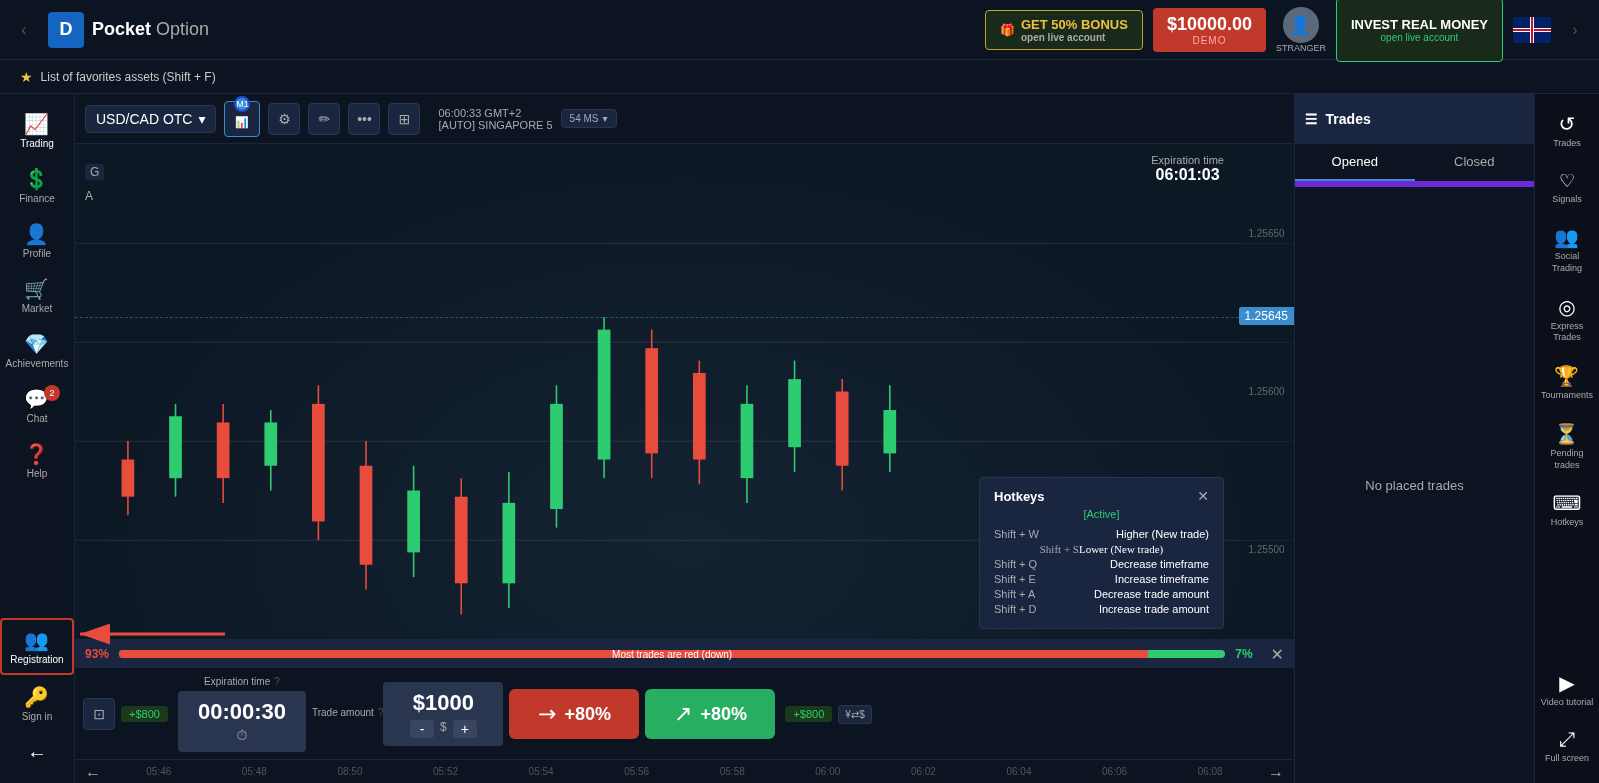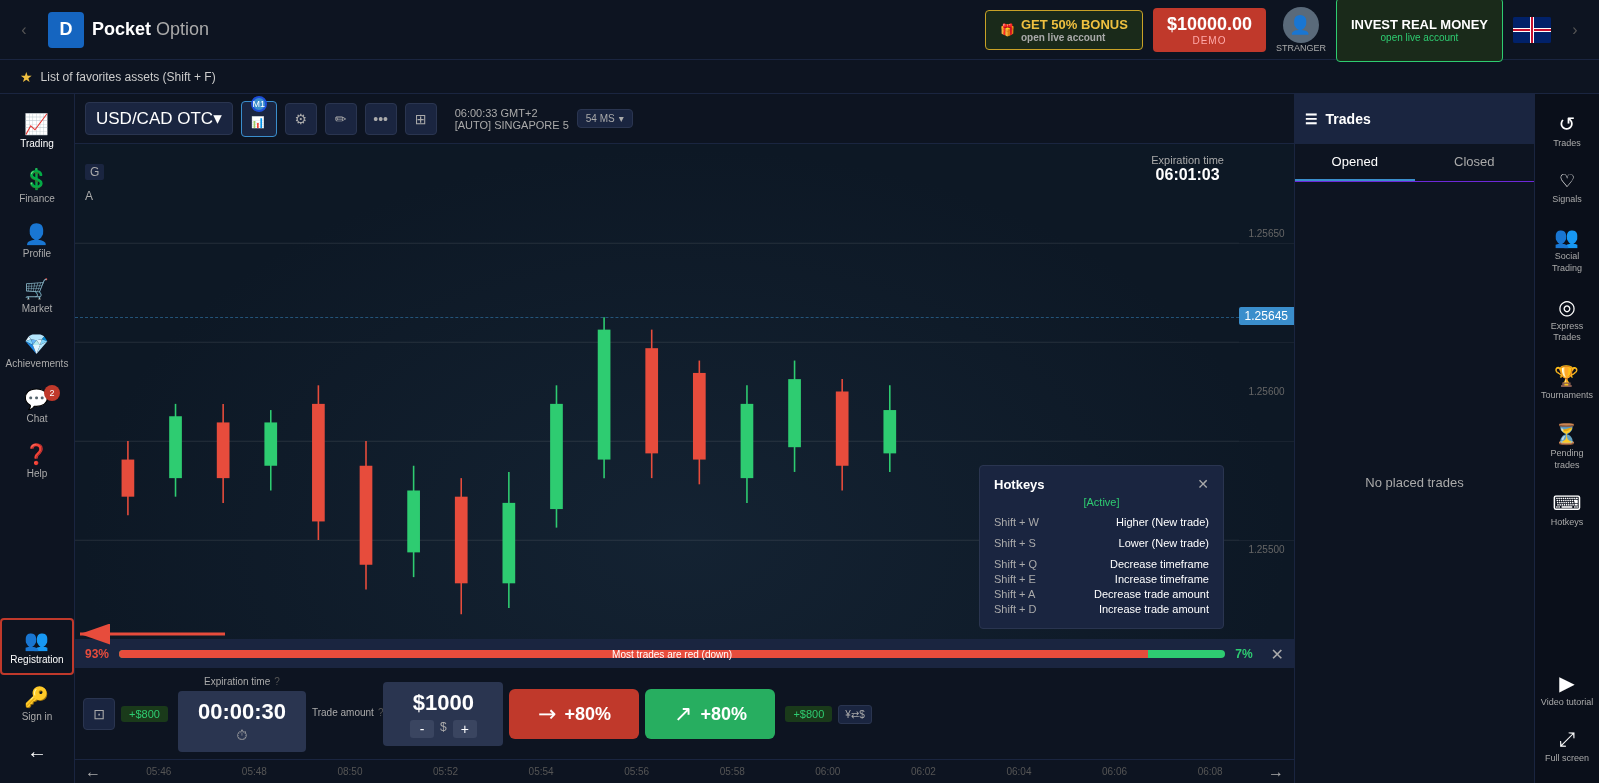--- a/index.html
+++ b/index.html
@@ -41,21 +41,21 @@
     .sidebar-item .icon { font-size: 20px; margin-bottom: 2px; }
     .sidebar-item .label { font-size: 10px; color: #aaa; }
     .sidebar-item.active .label { color: #fff; }
     .chat-badge { position: absolute; top: 6px; right: 14px; background: #c0392b; border-radius: 50%; width: 16px; height: 16px; font-size: 9px; display: flex; align-items: center; justify-content: center; color: #fff; }
 
     
     .chart-area { flex: 1; background: #0d1421; display: flex; flex-direction: column; min-width: 0; }
 
     
     .chart-toolbar { height: 50px; background: #0d1421; border-bottom: 1px solid #1a2540; display: flex; align-items: center; padding: 0 10px; gap: 8px; flex-shrink: 0; }
-    .asset-selector { background: #1a2540; border: 1px solid #2a3550; border-radius: 4px; padding: 5px 10px; color: #fff; font-size: 17px; cursor: pointer; display: flex; align-items: center; }
+    .asset-selector { background: #1a2540; border: 1px solid #2a3550; border-radius: 4px; padding: 5px 10px; color: #fff; font-size: 14px; cursor: pointer; display: flex; align-items: center; gap: 6px; }
     .timeframe-btn { background: #1a2540; border: 1px solid #3a8ecc; border-radius: 4px; padding: 5px 8px; color: #fff; font-size: 11px; cursor: pointer; display: flex; align-items: center; justify-content: center; position: relative; }
     .timeframe-badge { position: absolute; top: -6px; left: 50%; transform: translateX(-50%); background: #3a8ecc; border-radius: 50%; width: 16px; height: 16px; font-size: 9px; display: flex; align-items: center; justify-content: center; color: #fff; border: 2px solid #1d4ed8; }
     .chart-btn { background: #1a2540; border: 1px solid #2a3550; border-radius: 4px; padding: 5px 8px; color: #aaa; font-size: 14px; cursor: pointer; display: flex; align-items: center; justify-content: center; width: 32px; height: 32px; }
     .chart-info { font-size: 11px; color: #aaa; margin-left: 10px; }
     .server-btn { background: #1a2540; border: 1px solid #2a3550; border-radius: 4px; padding: 3px 8px; color: #aaa; font-size: 10px; cursor: pointer; display: flex; align-items: center; gap: 4px; }
 
     
     .chart-canvas { flex: 1; position: relative; overflow: hidden; background: #0d1825; }
     .expiration-label { position: absolute; top: 10px; right: 60px; text-align: center; }
 
@@ -65,21 +65,21 @@
     
     .bottom-panel { height: 120px; background: #0d1421; border-top: 1px solid #1a2540; flex-shrink: 0; }
     .trade-percentage-bar { height: 28px; background: #1a2540; display: flex; align-items: center; padding: 0 10px; gap: 10px; position: relative; }
     .trade-controls { height: 92px; display: flex; align-items: center; padding: 0 8px; gap: 6px; }
     .trade-icon-btn { width: 32px; height: 32px; background: #1a2540; border: 1px solid #2a3550; border-radius: 4px; display: flex; align-items: center; justify-content: center; color: #aaa; cursor: pointer; font-size: 14px; }
 
     
     .right-panel { width: 240px; background: #0d1421; border-left: 1px solid #1a2540; display: flex; flex-direction: column; flex-shrink: 0; }
     .trades-header { height: 50px; background: #1a2540; display: flex; align-items: center; justify-content: space-between; padding: 0 10px; }
     .trades-title { display: flex; align-items: center; gap: 8px; font-size: 14px; font-weight: bold; color: #fff; }
-    .trades-tabs { display: flex; border-bottom: 1px solid #6d28d9; }
+    .trades-tabs { display: flex; border-bottom: 6px solid #6d28d9; }
     .trades-tab { flex: 1; text-align: center; padding: 10px; font-size: 13px; cursor: pointer; color: #aaa; }
     .trades-tab.active { color: #fff; border-bottom: 2px solid #3a8ecc; }
     .trades-body { flex: 1; display: flex; align-items: center; justify-content: center; }
     .no-trades { font-size: 13px; color: #aaa; }
 
     
     .far-right-sidebar { width: 65px; background: #0a0f1a; border-left: 1px solid #1a2540; display: flex; flex-direction: column; align-items: center; padding: 10px 0; gap: 4px; flex-shrink: 0; }
     .far-sidebar-item { display: flex; flex-direction: column; align-items: center; padding: 8px 4px; cursor: pointer; width: 100%; text-align: center; }
     .far-sidebar-item .icon { font-size: 20px; margin-bottom: 2px; }
     .far-sidebar-item .label { font-size: 9px; color: #aaa; line-height: 1.3; }
@@ -318,21 +318,21 @@
       <div class="hotkeys-panel" style="position:absolute;bottom:10px;right:70px;background:#1a2540;border:1px solid #2a3550;border-radius:4px;padding:10px 14px;width:245px;z-index:50;">
         <div style="display:flex;justify-content:space-between;align-items:center;margin-bottom:4px;">
           <span style="font-size:13px;color:#fff;font-weight:bold;">Hotkeys</span>
           <span style="color:#aaa;cursor:pointer;font-size:14px;">✕</span>
         </div>
         <div style="font-size:11px;color:#2ecc71;text-align:center;margin-bottom:8px;">[Active]</div>
         <div style="display:flex;justify-content:space-between;margin:3px 0;">
           <span style="font-size:11px;color:#aaa;">Shift + W</span>
           <span style="font-size:11px;color:#fff;">Higher (New trade)</span>
         </div>
-        <div style="display:flex;justify-content:space-between;margin:9px 0;">
+        <div style="display:flex;justify-content:center;margin:3px 0;font-family:Liberation Serif, serif;">
           <span style="font-size:11px;color:#aaa;">Shift + S</span>
           <span style="font-size:11px;color:#fff;">Lower (New trade)</span>
         </div>
         <div style="display:flex;justify-content:space-between;margin:3px 0;">
           <span style="font-size:11px;color:#aaa;">Shift + Q</span>
           <span style="font-size:11px;color:#fff;">Decrease timeframe</span>
         </div>
         <div style="display:flex;justify-content:space-between;margin:3px 0;">
           <span style="font-size:11px;color:#aaa;">Shift + E</span>
           <span style="font-size:11px;color:#fff;">Increase timeframe</span>

